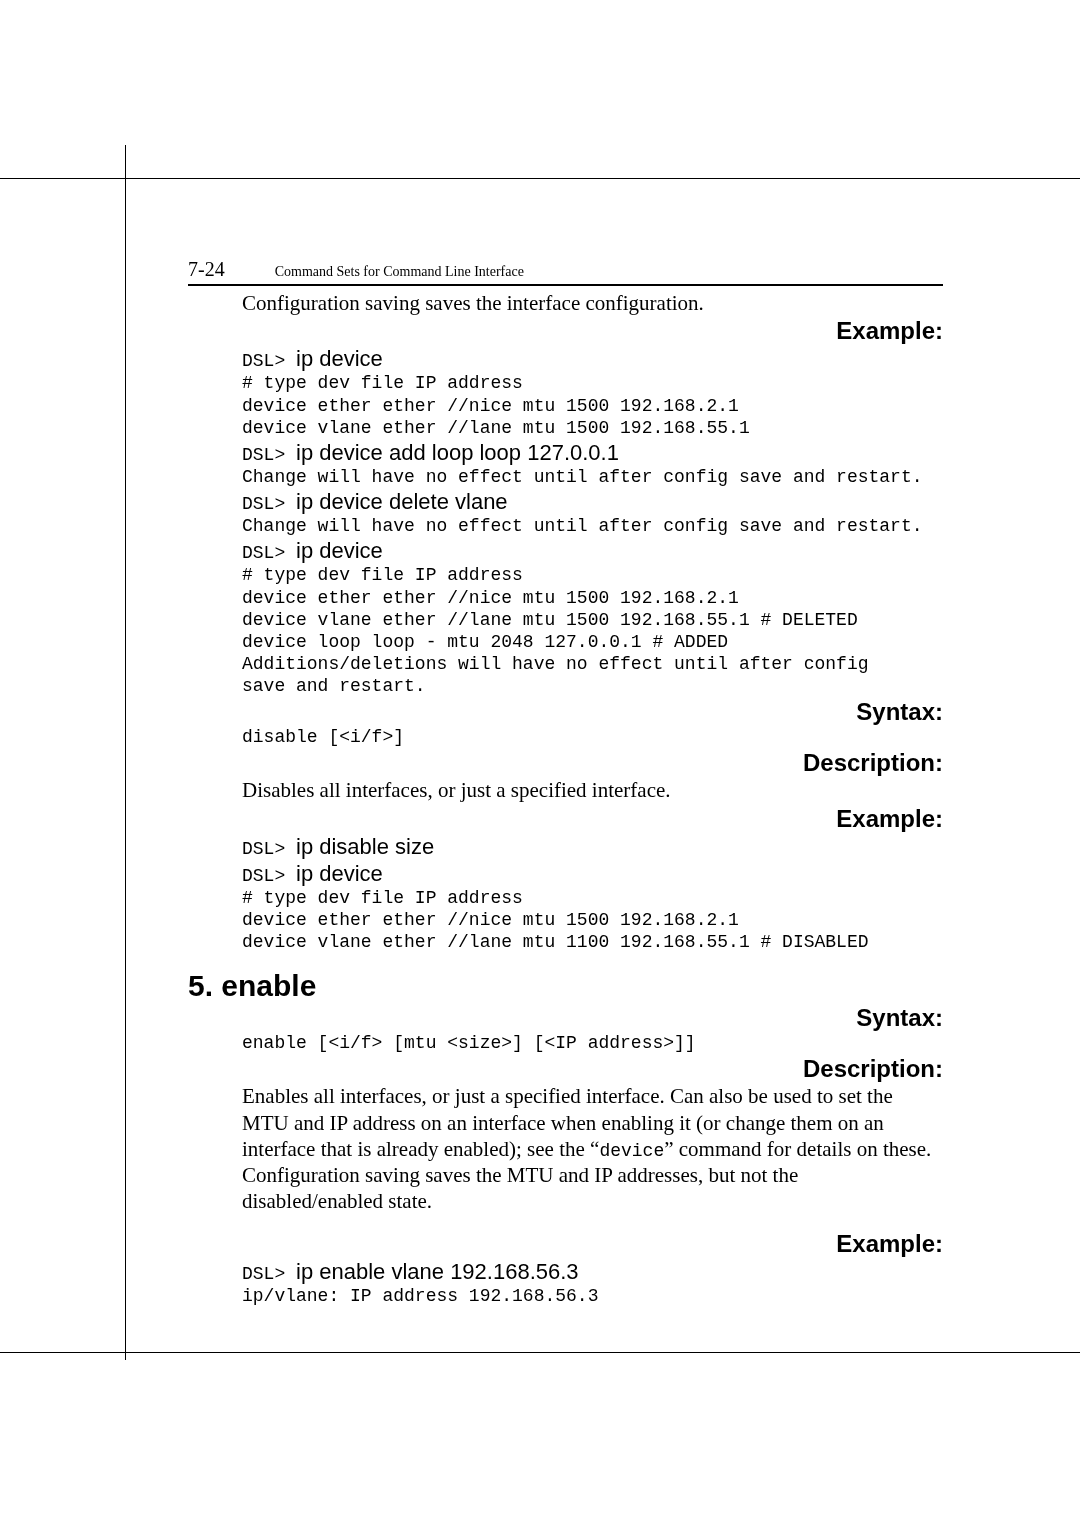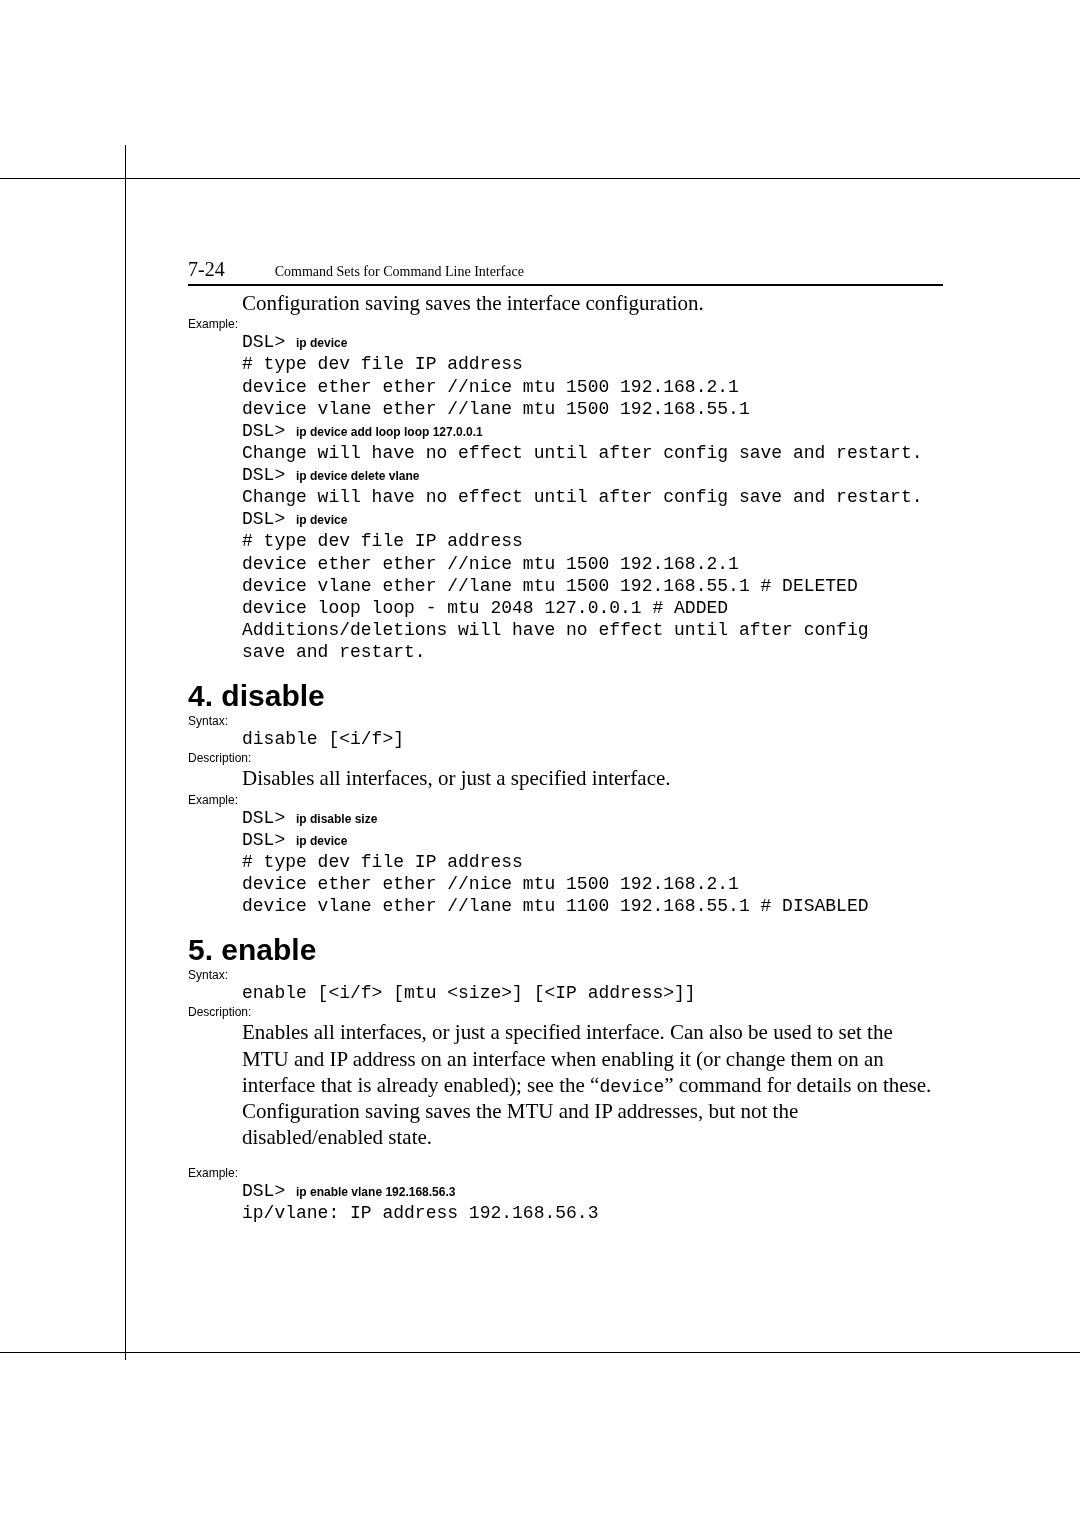--- a/index.html
+++ b/index.html
@@ -66,34 +66,35 @@
       width: 100%;
     }
     .body-indent { margin-left: 54px; }
     .body-text {
       font-size: 21px;
       line-height: 1.25;
       font-family: "Times New Roman", Times, serif;
     }
     .label {
       font-family: Arial, Helvetica, sans-serif;
-      font-weight: normal;
-      font-size: 12px;
+      font-weight: bold;
+      font-size: 24px;
       margin-top: 1px;
+      text-align: right;
     }
     .mono {
       font-family: "Courier New", Courier, monospace;
       font-size: 18px;
       line-height: 1.23;
       white-space: pre;
     }
     .mono .bold-sans {
       font-family: Arial, Helvetica, sans-serif;
-      font-weight: bold;
-      font-size: 12px;
+      font-weight: normal;
+      font-size: 22px;
     }
     .section-head {
       font-family: Arial, Helvetica, sans-serif;
       font-weight: bold;
       font-size: 30px;
       margin-top: 16px;
       margin-bottom: 0px;
     }
     .spacer-before-example {
       height: 14px;
@@ -128,21 +129,20 @@
 <span>DSL&gt; </span><span class="bold-sans">ip device delete vlane</span>
 <span>Change will have no effect until after config save and restart.</span>
 <span>DSL&gt; </span><span class="bold-sans">ip device</span>
 <span># type dev file IP address</span>
 <span>device ether ether //nice mtu 1500 192.168.2.1</span>
 <span>device vlane ether //lane mtu 1500 192.168.55.1 # DELETED</span>
 <span>device loop loop - mtu 2048 127.0.0.1 # ADDED</span>
 <span>Additions/deletions will have no effect until after config</span>
 <span>save and restart.</span></div>
 
-    <div class="section-head">4.  disable</div>
     <div class="label">Syntax:</div>
     <div class="body-indent mono">disable [&lt;i/f&gt;]</div>
     <div class="label">Description:</div>
     <div class="body-indent body-text">Disables all interfaces, or just a specified interface.</div>
     <div class="label">Example:</div>
     <div class="body-indent mono"><span>DSL&gt; </span><span class="bold-sans">ip disable size</span>
 <span>DSL&gt; </span><span class="bold-sans">ip device</span>
 <span># type dev file IP address</span>
 <span>device ether ether //nice mtu 1500 192.168.2.1</span>
 <span>device vlane ether //lane mtu 1100 192.168.55.1 # DISABLED</span></div>

